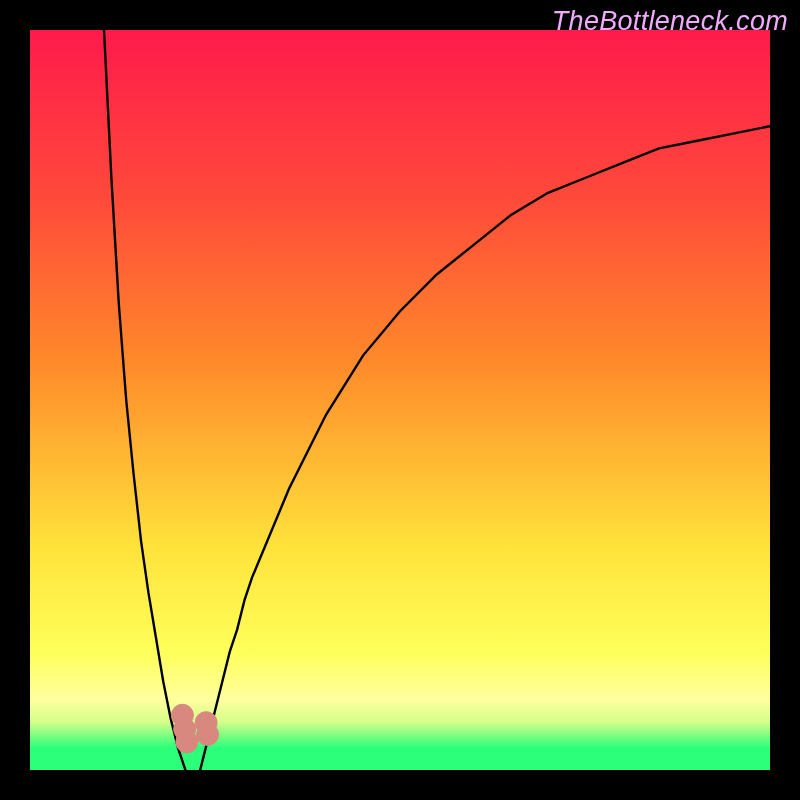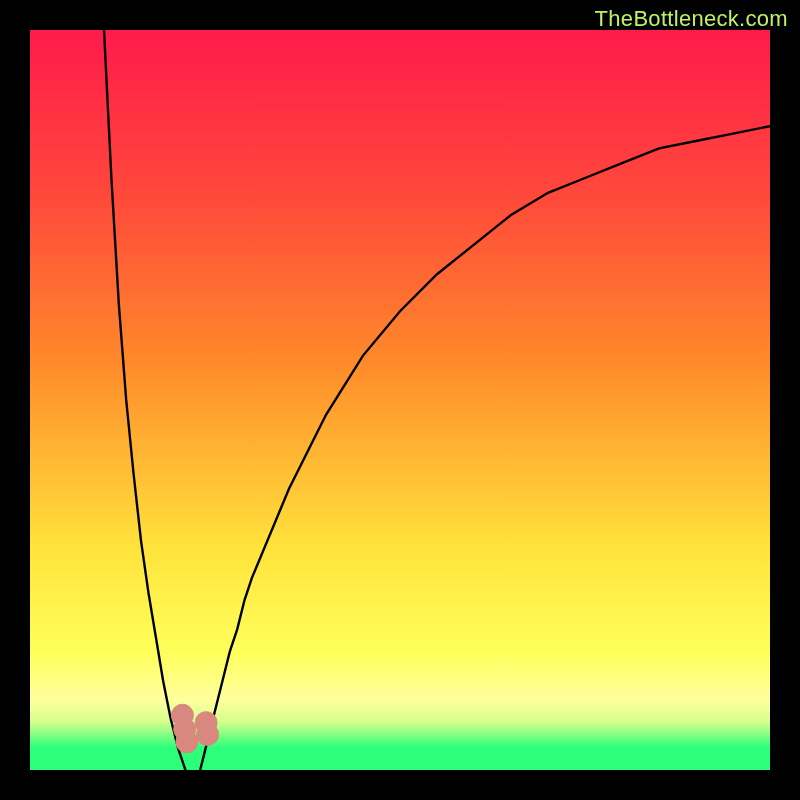--- a/index.html
+++ b/index.html
@@ -30,24 +30,25 @@
     overflow: hidden;
   }
   .gradient-bg {
     position: absolute;
     inset: 0;
   }
   .watermark {
     position: absolute;
     top: 6px;
     right: 12px;
-    color: #bef264;
-    font-size: 22px;
+    color: #f0abfc;
+    font-size: 27px;
     letter-spacing: 0.3px;
     user-select: none;
+    font-style: italic;
   }
   svg.curves {
     position: absolute;
     inset: 0;
   }
   .marker-group circle {
     fill: #d98880;
     stroke: #d98880;
   }
 </style>

